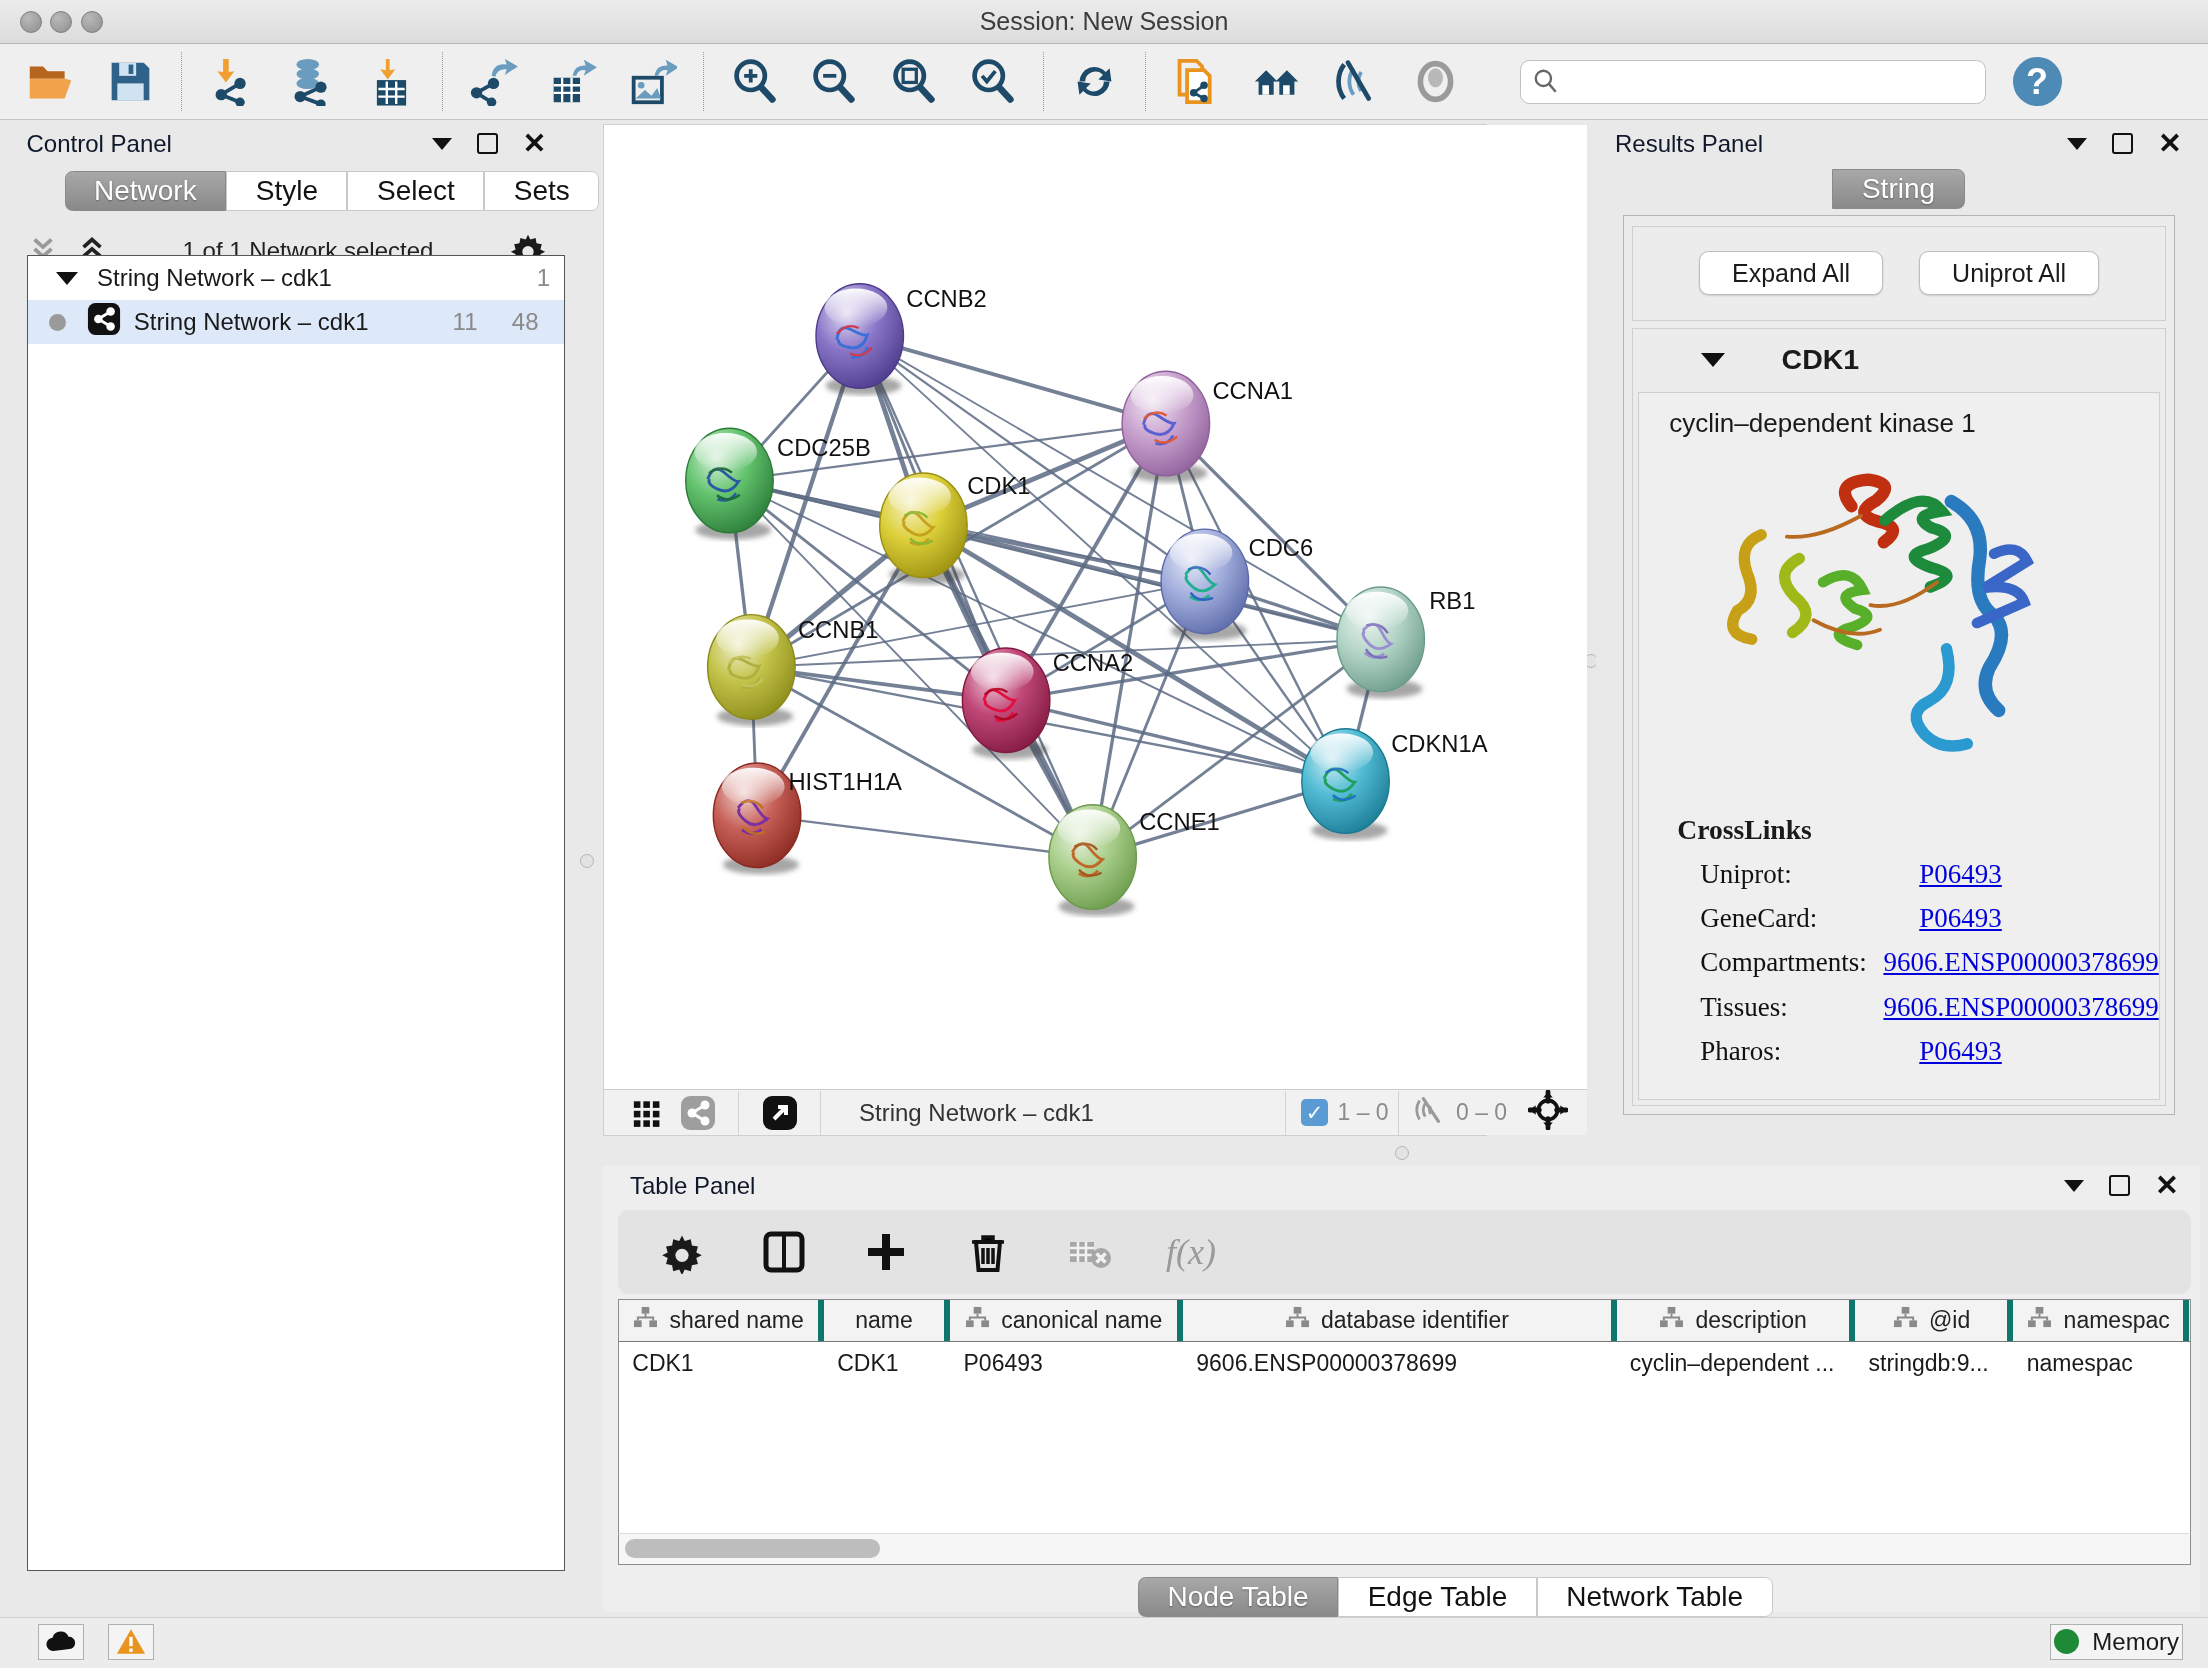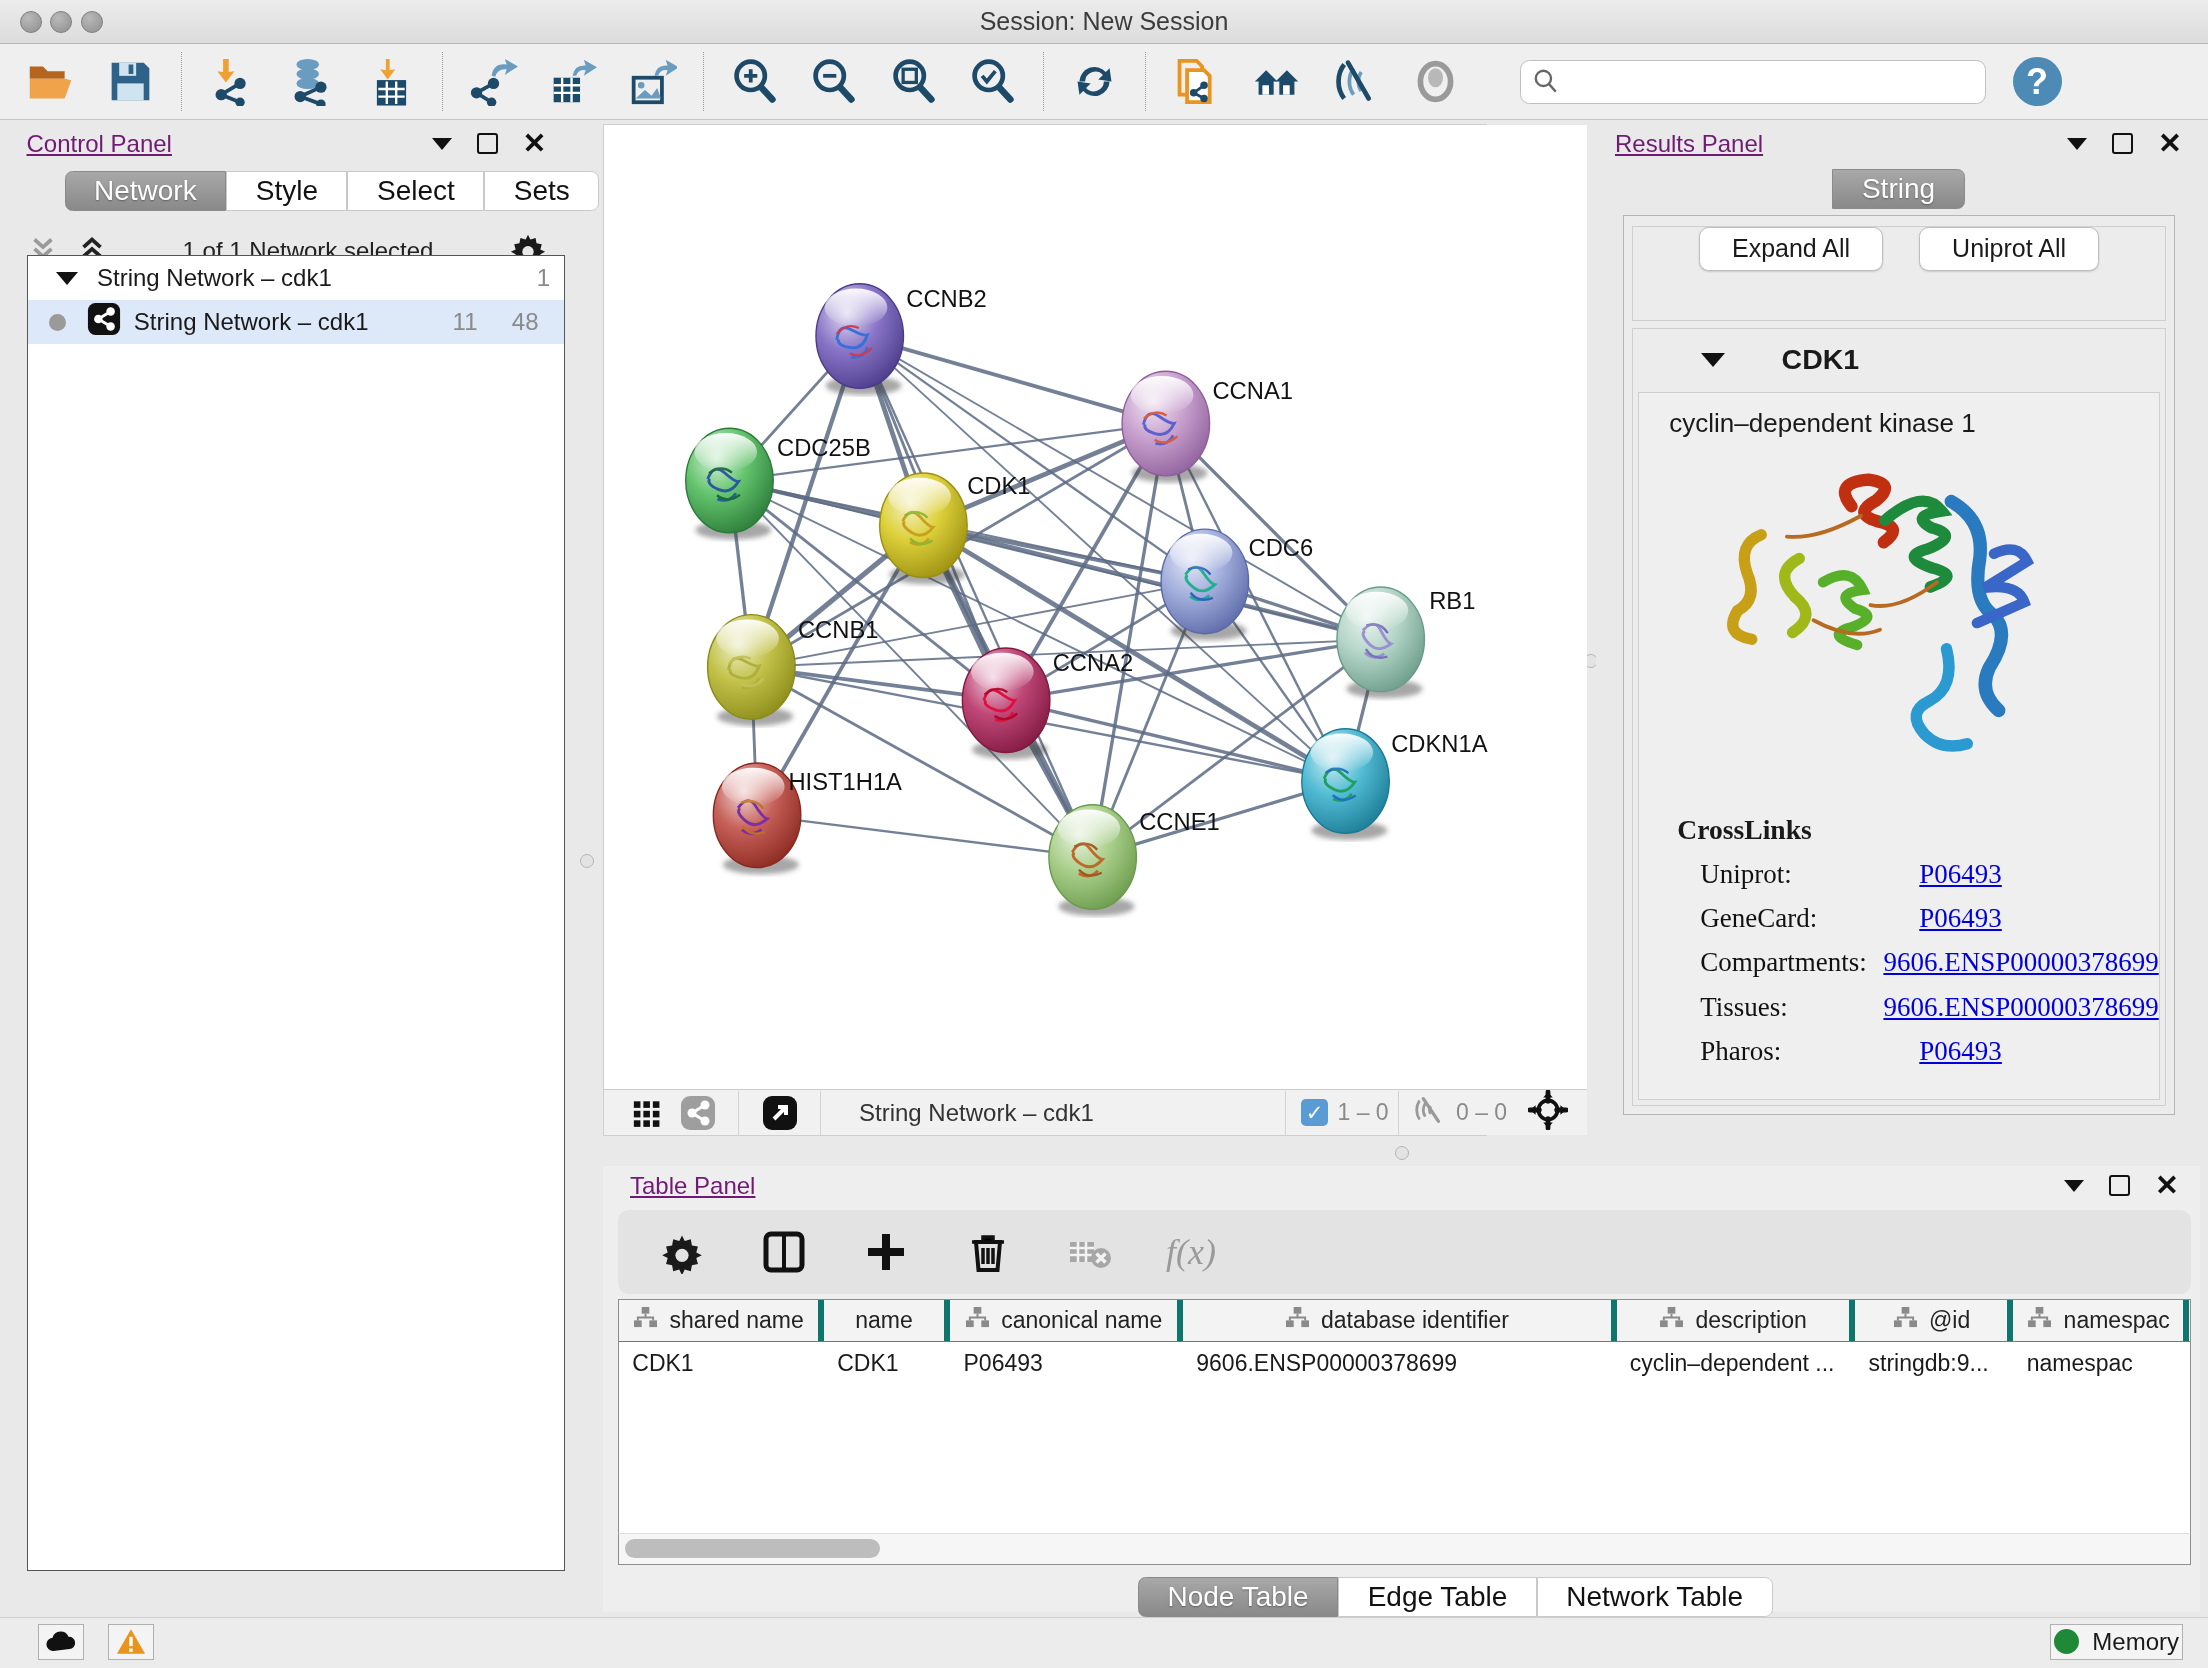--- a/index.html
+++ b/index.html
@@ -21,21 +21,21 @@
   .tbsep { width:0; height:59px; border-left:1.9px dotted #9a9a9a; }
   .tbicon { width:51px; height:51px; display:flex; align-items:center; justify-content:center; }
   .tbicon svg { width:49px; height:49px; }
   .searchbox { width:466px; height:44px; background:#ffffff; border:1.9px solid #c0c0c0; border-radius:9.5px;
     display:flex; align-items:center; padding:0 11.4px; margin-left:34px; }
   .searchbox input { border:none; outline:none; font-size:23px; width:399px; background:transparent; font-family:"Liberation Sans",sans-serif;}
   .helpbtn { width:49px; height:49px; border-radius:50%; background:#4d8ab5; color:#fff; font-size:36px; font-weight:bold;
     display:flex; align-items:center; justify-content:center; margin-left:27px; }
 
   
-  .panel-title { font-size:24px; color:#701a75;text-decoration:underline; }
+  .panel-title { font-size:24px; color:#0f172a; }
   .panel-ctrl { display:flex; align-items:center; gap:25px; }
   .pc-min { width:0; height:0; border-left:10.5px solid transparent; border-right:10.5px solid transparent; border-top:12.4px solid #111; }
   .pc-float { width:21px; height:21px; border:2.9px solid #111; border-radius:2.9px; }
   .pc-close { font-size:28.5px; font-weight:bold; color:#111; line-height:21px; }
 
   .tabbtn { height:40px; padding:0 28.5px; border:1px solid #c9c9c9; background:#fff; color:#111;
     font-size:28px; display:flex; align-items:center; justify-content:center; }
   .tabbtn.first { border-radius:7.6px 0 0 7.6px; }
   .tabbtn.last { border-radius:0 7.6px 7.6px 0; }
   .tabbtn.active { background:linear-gradient(#a8a8a8,#898989); color:#fff; border-color:#8a8a8a;
@@ -69,21 +69,21 @@
 
   
   .split-dot { position:absolute; width:14.3px; height:14.3px; border-radius:50%; background:#e3e3e3; border:1px solid #b5b5b5; }
 
   
   .results-panel { position:absolute; left:1596px; top:124px; width:605px; height:1004px; background:#e9e9e9; }
   .rp-header { display:flex; align-items:center; justify-content:space-between; padding:5.7px 19px 0 19px; }
   .rp-tabs { display:flex; justify-content:center; margin-top:11.4px; }
   .rp-outer { position:absolute; left:27px; top:91px; width:552px; height:900px; background:#ececec; border:1.9px solid #b5b5b5; }
   .rp-buttons { margin:9.5px 7.6px 0 7.6px; height:95px; border:1.9px solid #cfcfcf; background:#ececec;
-    display:flex; align-items:flex-start; justify-content:center; gap:36px; }
+    display:flex; align-items:center; justify-content:center; gap:36px; }
   .rp-btn { height:44px; padding:0 32px; background:#fff; border:1px solid #bdbdbd; border-radius:9.5px;
     font-size:25px; display:flex; align-items:center; box-shadow:0 1px 1.9px rgba(0,0,0,.15); }
   .rp-gene { position:absolute; left:7.6px; top:112px; right:7.6px; bottom:7.6px; border:1.9px solid #cfcfcf; background:#ececec; }
   .rp-gene-head { height:61px; display:flex; align-items:center; }
   .rp-caret { width:0; height:0; border-left:12.4px solid transparent; border-right:12.4px solid transparent;
     border-top:14.3px solid #111; margin:0 57px 0 68px; }
   .rp-gene-head .sym { font-size:28.5px; font-weight:bold; }
   .rp-gene-body { position:absolute; left:5.7px; right:5.7px; top:63px; bottom:5.7px; border:1.9px solid #cfcfcf; background:#efefef; overflow:hidden;}
   .rp-desc { font-size:26px; margin:15px 0 0 30px; }
   .protein { display:block; margin:28.5px auto 0 auto; }

